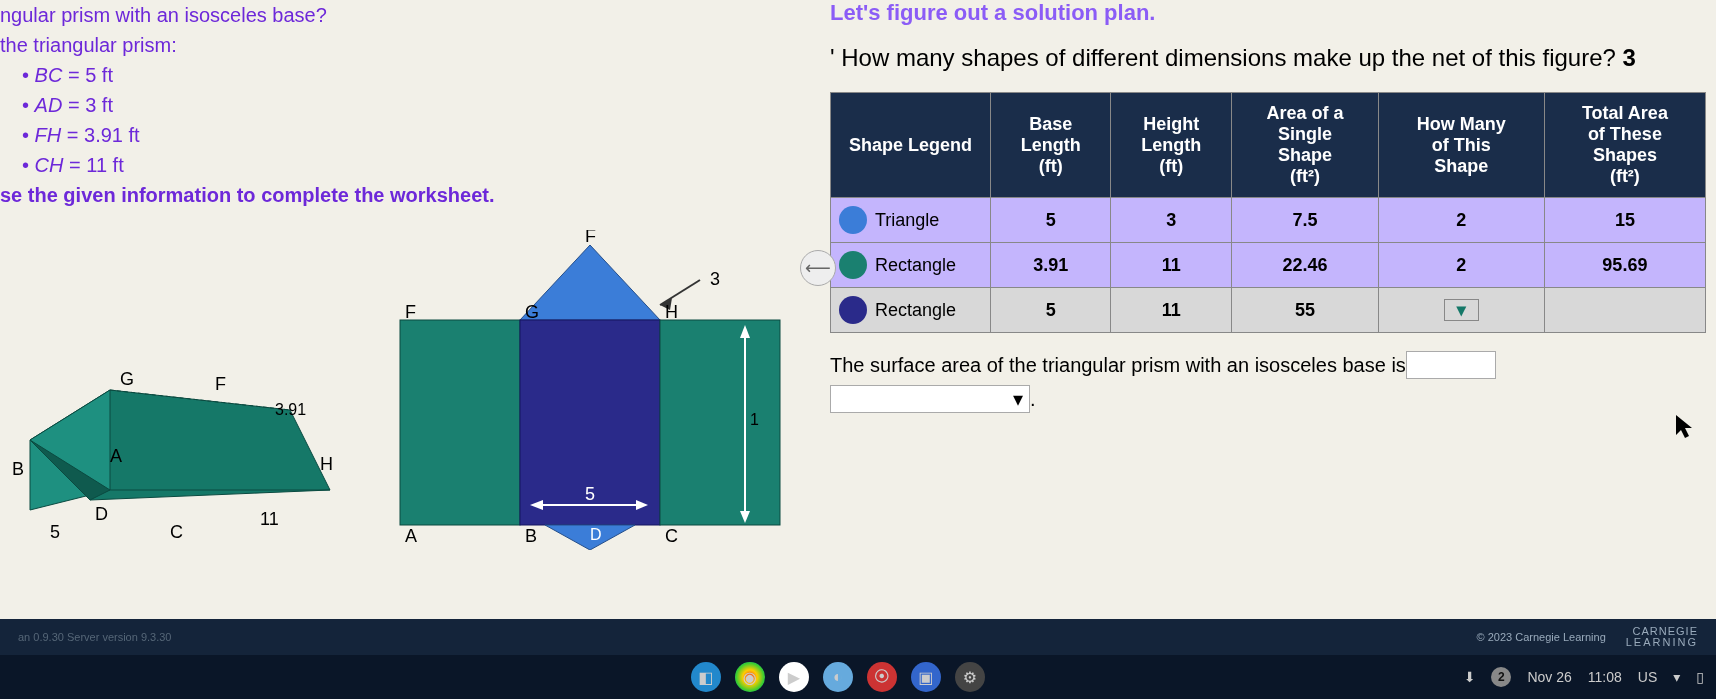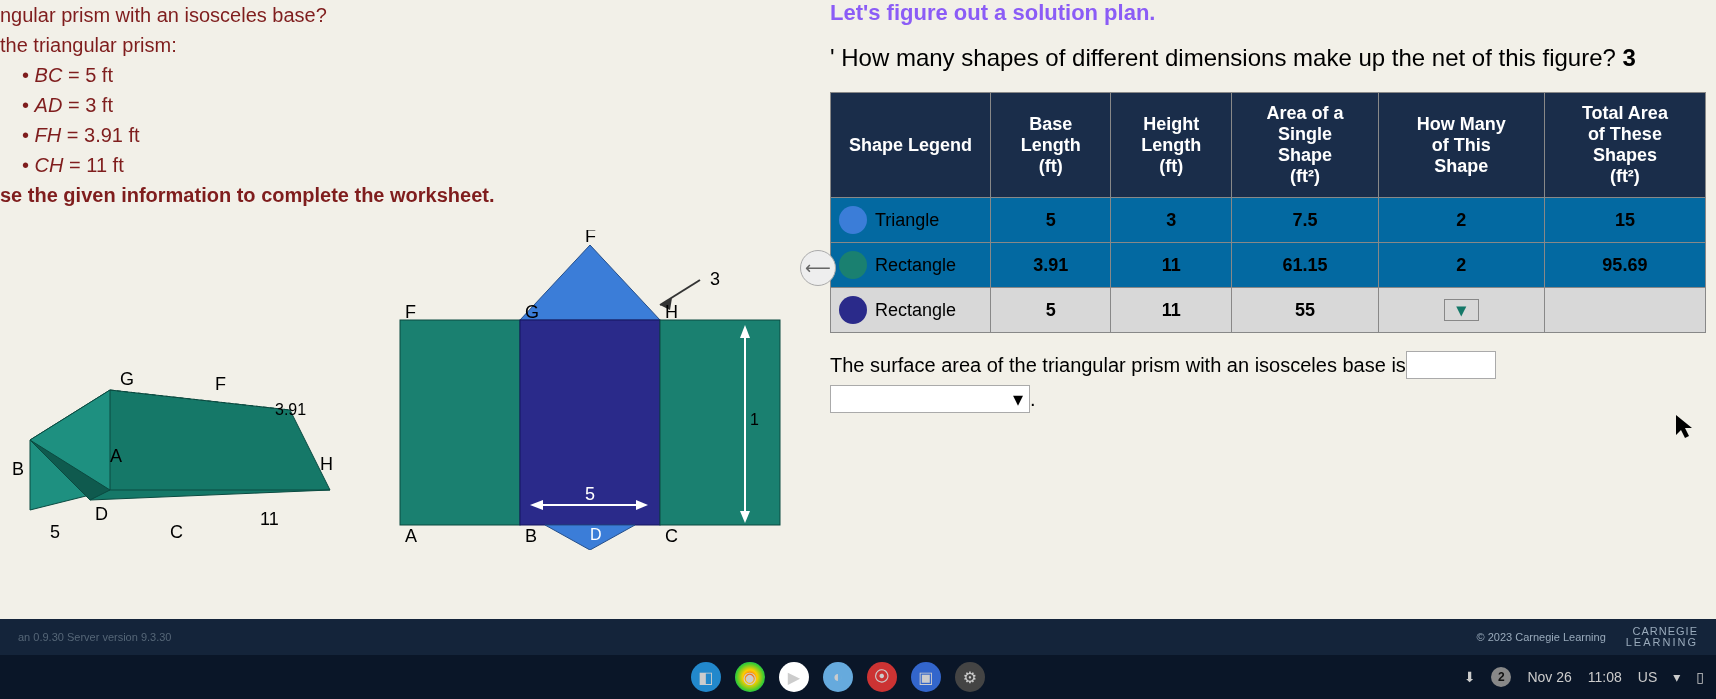--- a/index.html
+++ b/index.html
@@ -1,33 +1,33 @@
 <!DOCTYPE html>
 <html><head>
 <meta charset="utf-8">
 <style>
 * { box-sizing: border-box; margin: 0; padding: 0; }
 body { font-family: Arial, sans-serif; background: #f2f0e8; width: 1716px; height: 699px; overflow: hidden; position: relative; }
 .main-area { display: flex; height: 620px; }
 .left-panel { width: 820px; padding: 0 10px 10px 0; position: relative; }
 .right-panel { flex: 1; padding: 0 10px 10px 10px; position: relative; }
-.problem-text { font-size: 20px; color: #7f1d1d; line-height: 1.5; }
+.problem-text { font-size: 20px; color: #6d28d9; line-height: 1.5; }
 .problem-text ul { list-style: none; padding-left: 22px; }
 .problem-text li::before { content: "• "; }
 .italic { font-style: italic; }
 .instruct { font-weight: bold; font-size: 20px; }
 .figures { display: flex; align-items: flex-end; margin-top: 20px; gap: 40px; }
 .prism-3d { width: 350px; height: 260px; position: relative; }
 .net-fig { width: 400px; height: 320px; position: relative; }
 .plan-title { font-size: 22px; font-weight: bold; color: #8b5cf6; }
 .question-line { font-size: 24px; margin-top: 18px; }
 .answer-bold { font-weight: bold; }
 table { border-collapse: collapse; width: 100%; margin-top: 20px; font-size: 18px; }
 th { background: #1a2d4a; color: #fff; padding: 10px 8px; border: 1px solid #888; font-weight: bold; text-align: center; vertical-align: middle; }
-td { border: 1px solid #888; padding: 8px; text-align: center; background: #0369a1; font-weight: bold; }
+td { border: 1px solid #888; padding: 8px; text-align: center; background: #c4b5fd; font-weight: bold; }
 tr.highlight td { background: #d8d8d8; }
 .shape-legend { display: flex; align-items: center; gap: 8px; font-weight: normal; }
 .circle { width: 28px; height: 28px; border-radius: 50%; display: inline-block; flex-shrink: 0; }
 .c-blue { background: #3b7dd8; }
 .c-teal { background: #1a8070; }
 .c-darkblue { background: #2a2a8a; }
 .summary { margin-top: 18px; font-size: 20px; display: flex; align-items: center; flex-wrap: wrap; gap: 0; }
 .input-box { border: 1px solid #aaa; background: #fff; width: 90px; height: 28px; display: inline-block; }
 .dropdown-box { border: 1px solid #aaa; background: #fff; width: 200px; height: 28px; display: inline-flex; align-items: center; justify-content: flex-end; padding-right: 6px; }
 .small-dd { width: 35px; height: 22px; background: #d8d8d8; border: 1px solid #888; display: inline-flex; align-items: center; justify-content: center; }
@@ -143,21 +143,21 @@
           </tr>
           <tr>
             <td style="text-align:left">
               <div class="shape-legend">
                 <span class="circle c-teal"></span>
                 <span>Rectangle</span>
               </div>
             </td>
             <td>3.91</td>
             <td>11</td>
-            <td>61.15</td>
+            <td>22.46</td>
             <td>2</td>
             <td>95.69</td>
           </tr>
           <tr class="highlight">
             <td style="text-align:left">
               <div class="shape-legend">
                 <span class="circle c-darkblue"></span>
                 <span>Rectangle</span>
               </div>
             </td>

